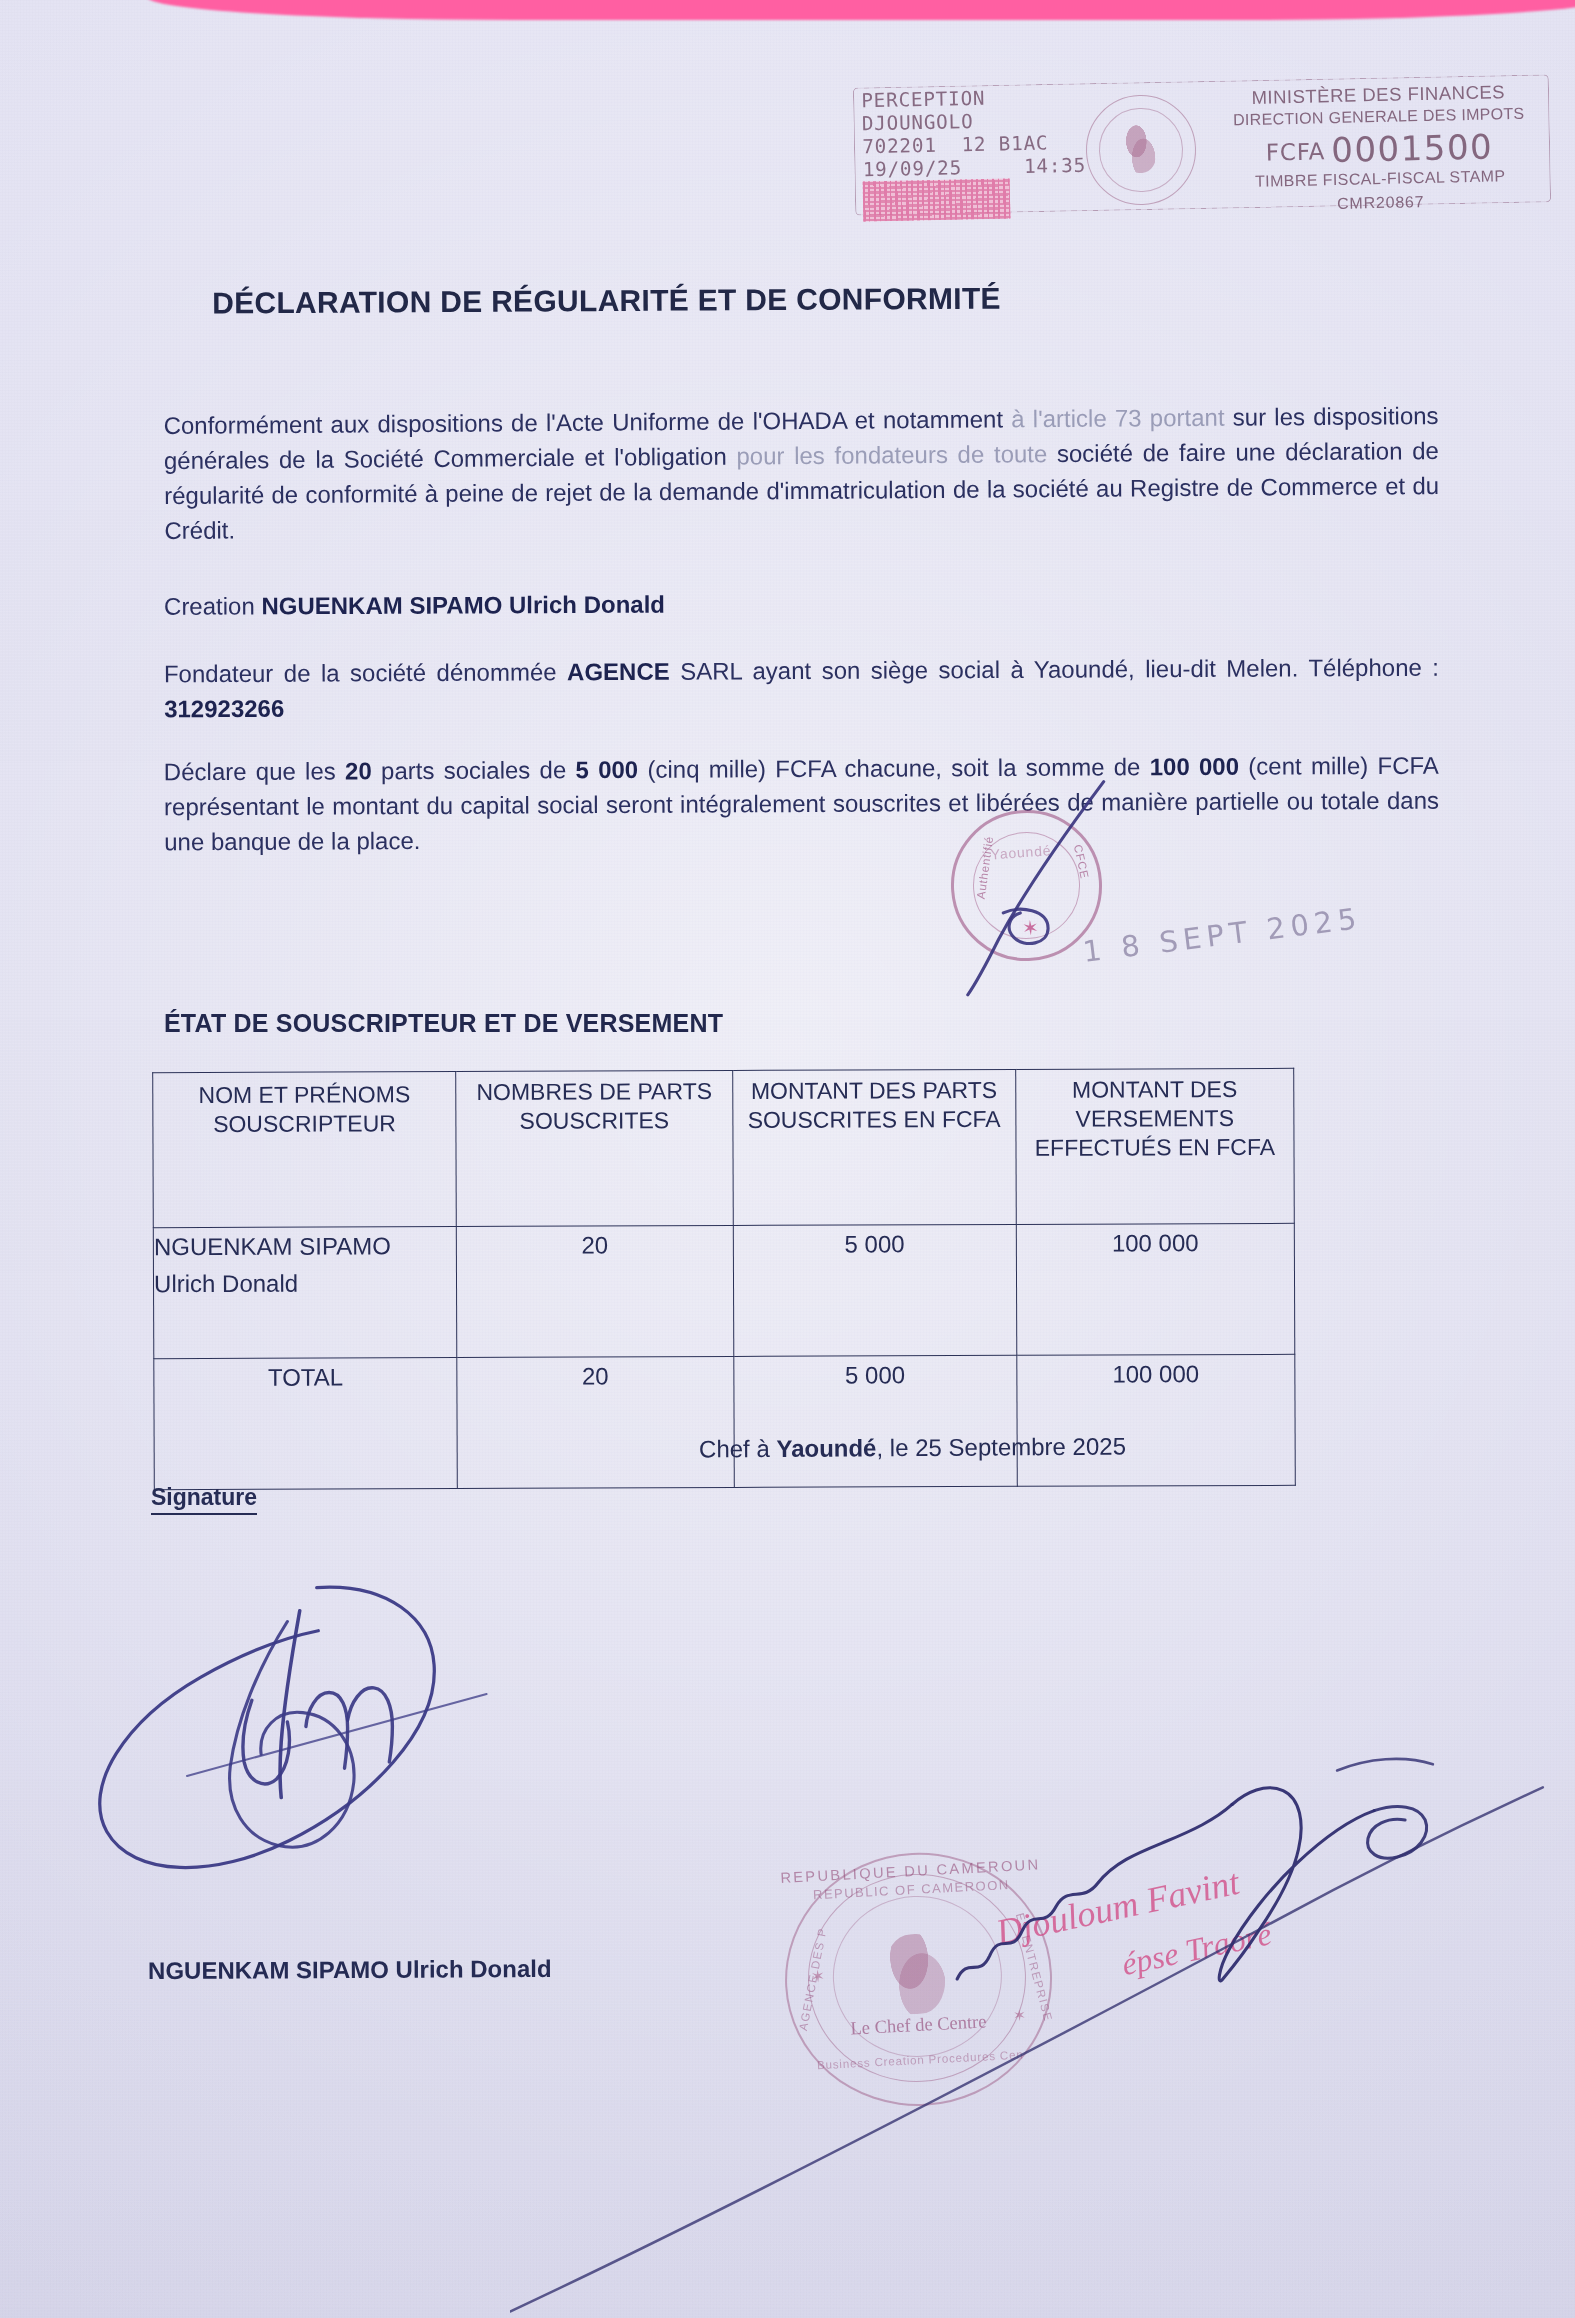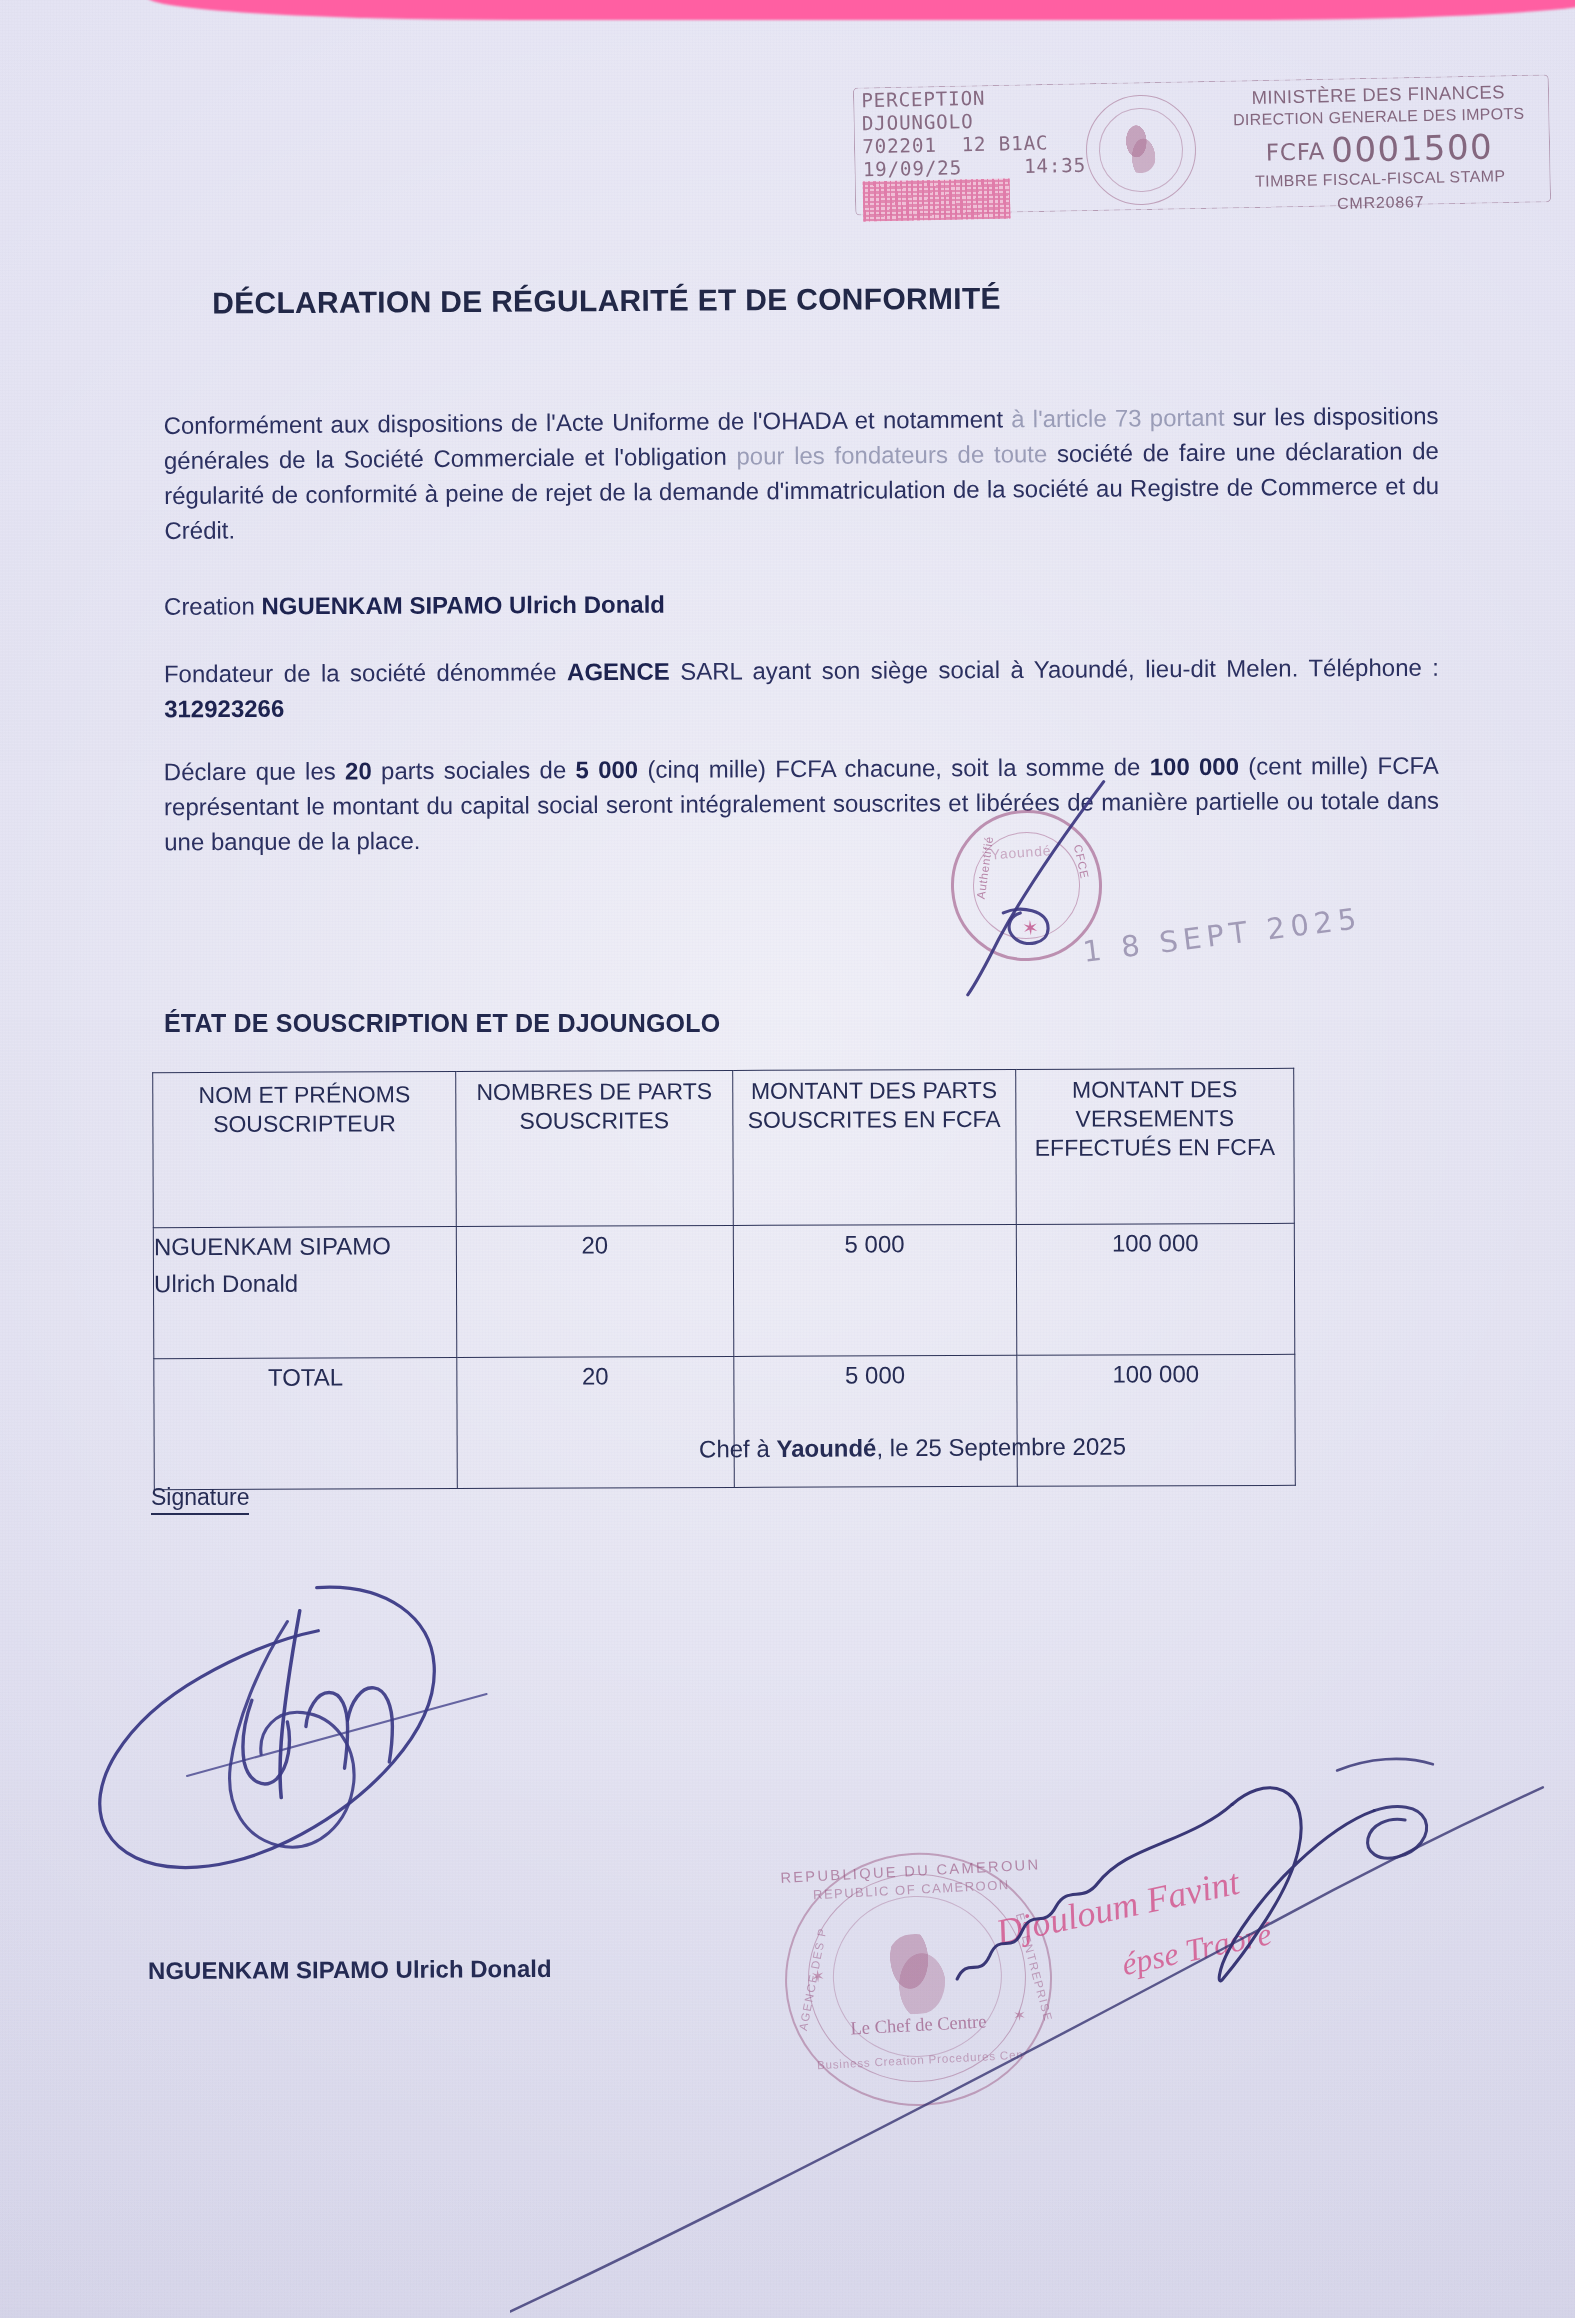--- a/index.html
+++ b/index.html
@@ -228,21 +228,21 @@
     font-size: 24px;
     color: #262c55;
     transform: rotate(-0.4deg);
   }
   #place-date b { font-weight: bold; }
 
   
   #signature-label {
     left: 151px; top: 1484px;
     font-size: 23px;
-    font-weight: normal;
+    font-weight: bold;
     color: #262c55;
     border-bottom: 2.3px solid #262c55;
     padding-bottom: 1.5px;
   }
 
   
   #signatory-name {
     left: 148px; top: 1956px;
     font-size: 24px;
     font-weight: bold;
@@ -429,21 +429,21 @@
     <div class="star">✶</div>
   </div>
 
   <svg class="abs" style="left:912px; top:777px; width:232px; height:224px;" viewBox="0 0 300 290">
     <path d="M248 6 C200 70 150 140 112 210 C98 238 86 262 72 282" fill="none" stroke="#3a357f" stroke-width="4" stroke-linecap="round" opacity=".92"></path>
     <path d="M118 176 C140 166 176 172 176 196 C176 216 146 222 132 208 C120 196 126 180 140 176" fill="none" stroke="#3a357f" stroke-width="4" stroke-linecap="round" opacity=".9"></path>
   </svg>
 
   <div class="abs" id="date-stamp">1 8 SEPT 2025</div>
 
-  <div class="abs" id="table-heading">ÉTAT DE SOUSCRIPTION ET DE DJOUNGOLO</div>
+  <div class="abs" id="table-heading">ÉTAT DE SOUSCRIPTEUR ET DE VERSEMENT</div>
 
   <table id="subscription-table" class="abs">
     <thead>
       <tr>
         <th class="col-name">NOM ET PRÉNOMS SOUSCRIPTEUR</th>
         <th class="col-parts">NOMBRES DE PARTS SOUSCRITES</th>
         <th class="col-amt">MONTANT DES PARTS SOUSCRITES EN FCFA</th>
         <th class="col-vers">MONTANT DES VERSEMENTS EFFECTUÉS EN FCFA</th>
       </tr>
     </thead>

